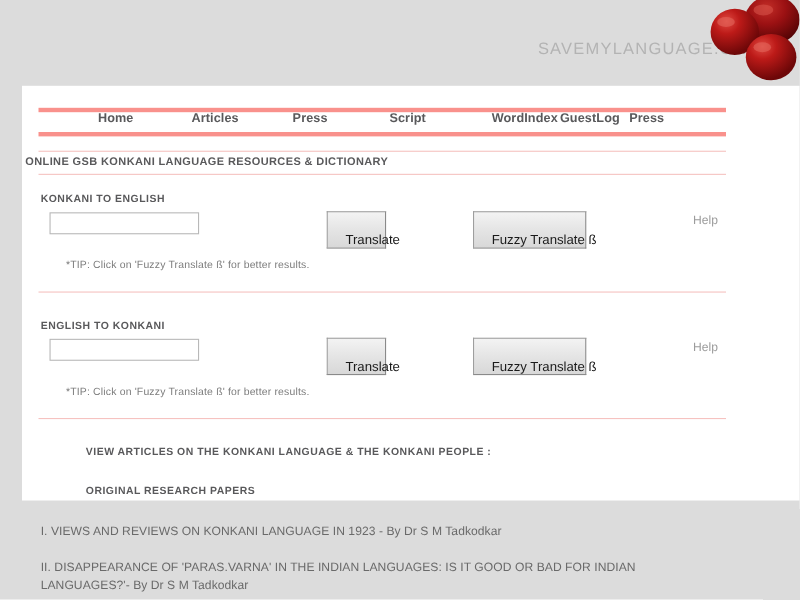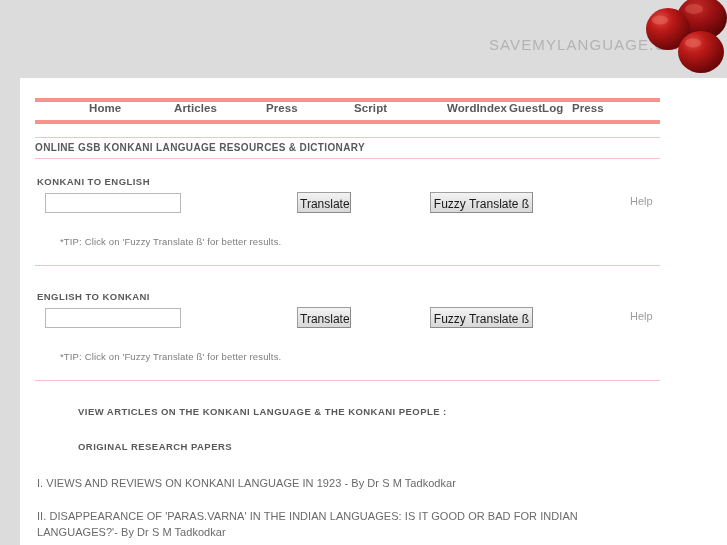--- a/index.html
+++ b/index.html
@@ -42,21 +42,21 @@
     width: 86px;
     height: 78px;
   }
 
   
   .panel {
     position: absolute;
     left: 20px;
     top: 78px;
     width: 707px;
-    height: 467px;
+    height: 377px;
     background: #ffffff;
     text-decoration: underline;
   }
 
   
   .nav-rule {
     position: absolute;
     left: 15px;
     width: 625px;
     height: 4px;
@@ -86,21 +86,21 @@
   
   .thin-rule {
     position: absolute;
     left: 15px;
     width: 625px;
     height: 1px;
     background: #f6c2c0;
   }
   .section-title {
     position: absolute;
-    left: 15px;
+    left: 3px;
     font-size: 10px;
     font-weight: bold;
     color: #59595b;
     letter-spacing: 0.35px;
     white-space: nowrap;
   }
 
   
   .block-label {
     position: absolute;
@@ -131,21 +131,21 @@
     border: 1px solid #9e9e9e;
     border-right-color: #8a8a8a;
     border-bottom-color: #8a8a8a;
     font-family: "Liberation Sans", sans-serif;
     font-size: 12px;
     color: #1a1a1a;
     height: 21px;
     line-height: 19px;
     text-align: center;
     cursor: pointer;
-    padding: 2px;
+    padding: 16px;
     white-space: nowrap;
   }
   .btn.translate { left: 277px; width: 54px; }
   .btn.fuzzy { left: 410px; width: 103px; }
   .help-link {
     position: absolute;
     left: 600px;
     font-size: 11px;
     color: #9c9c9c;
     cursor: pointer;

